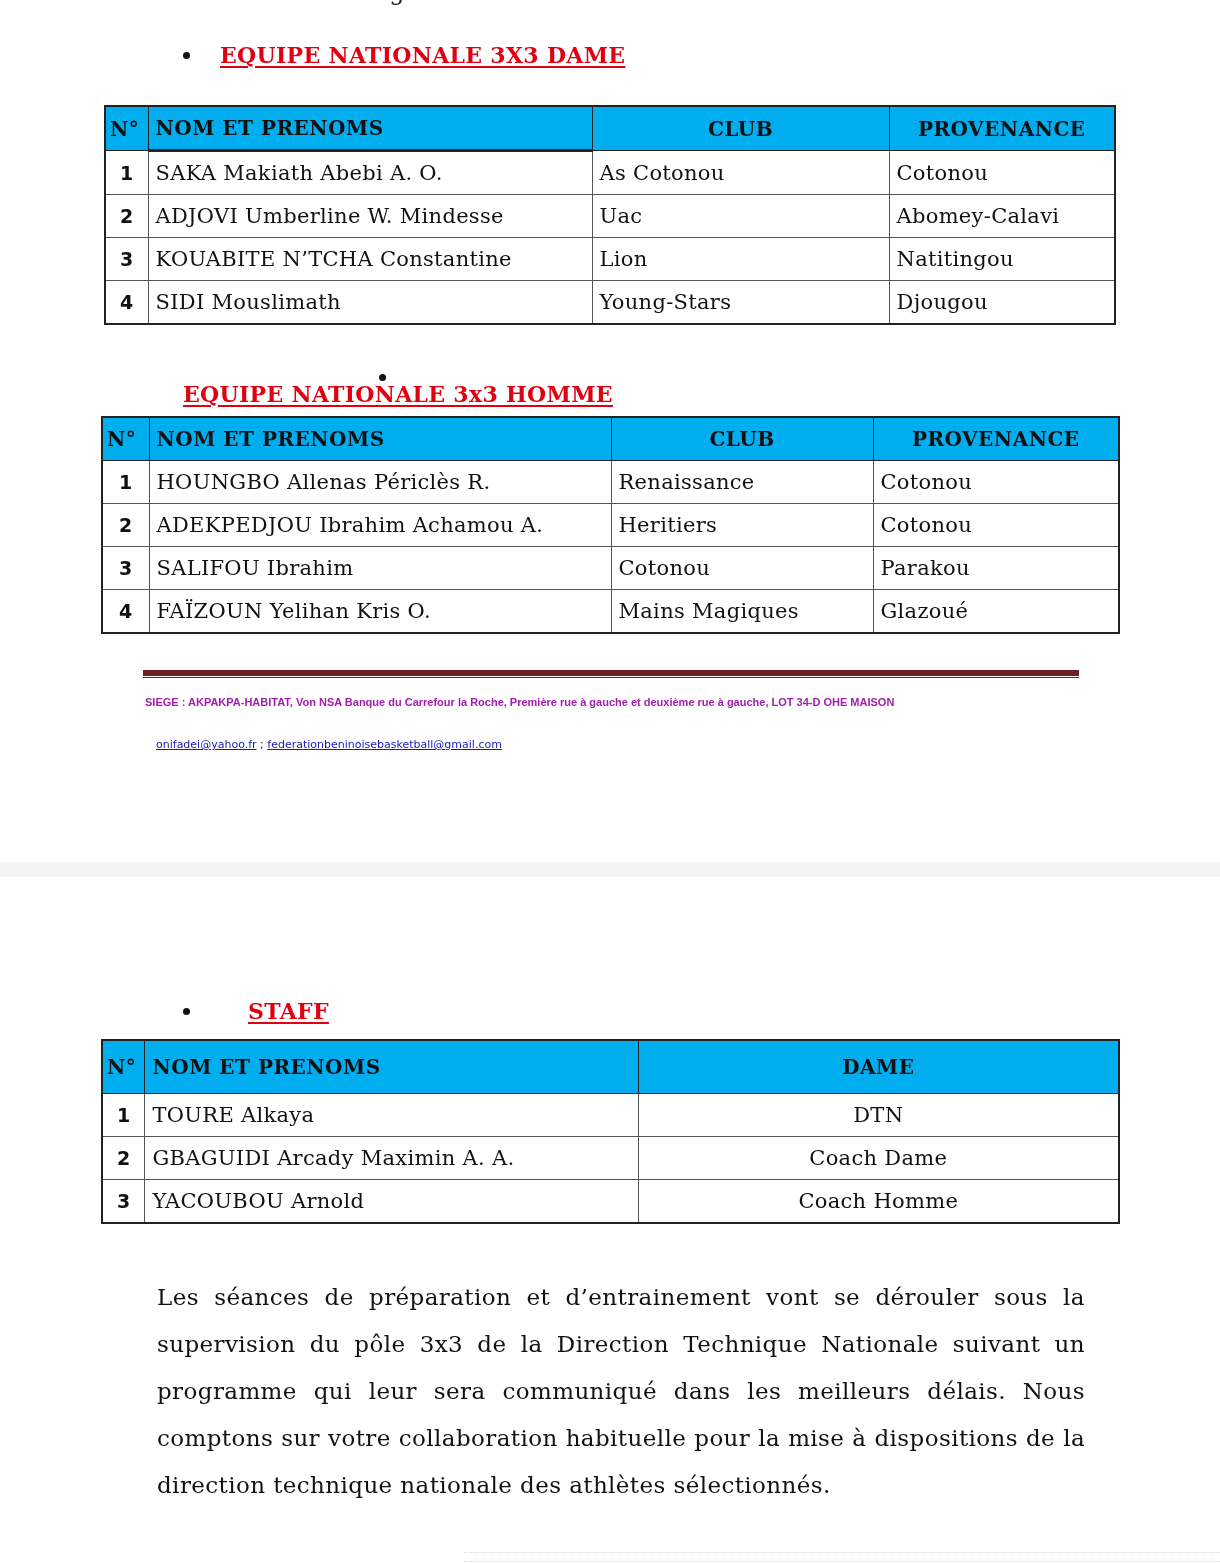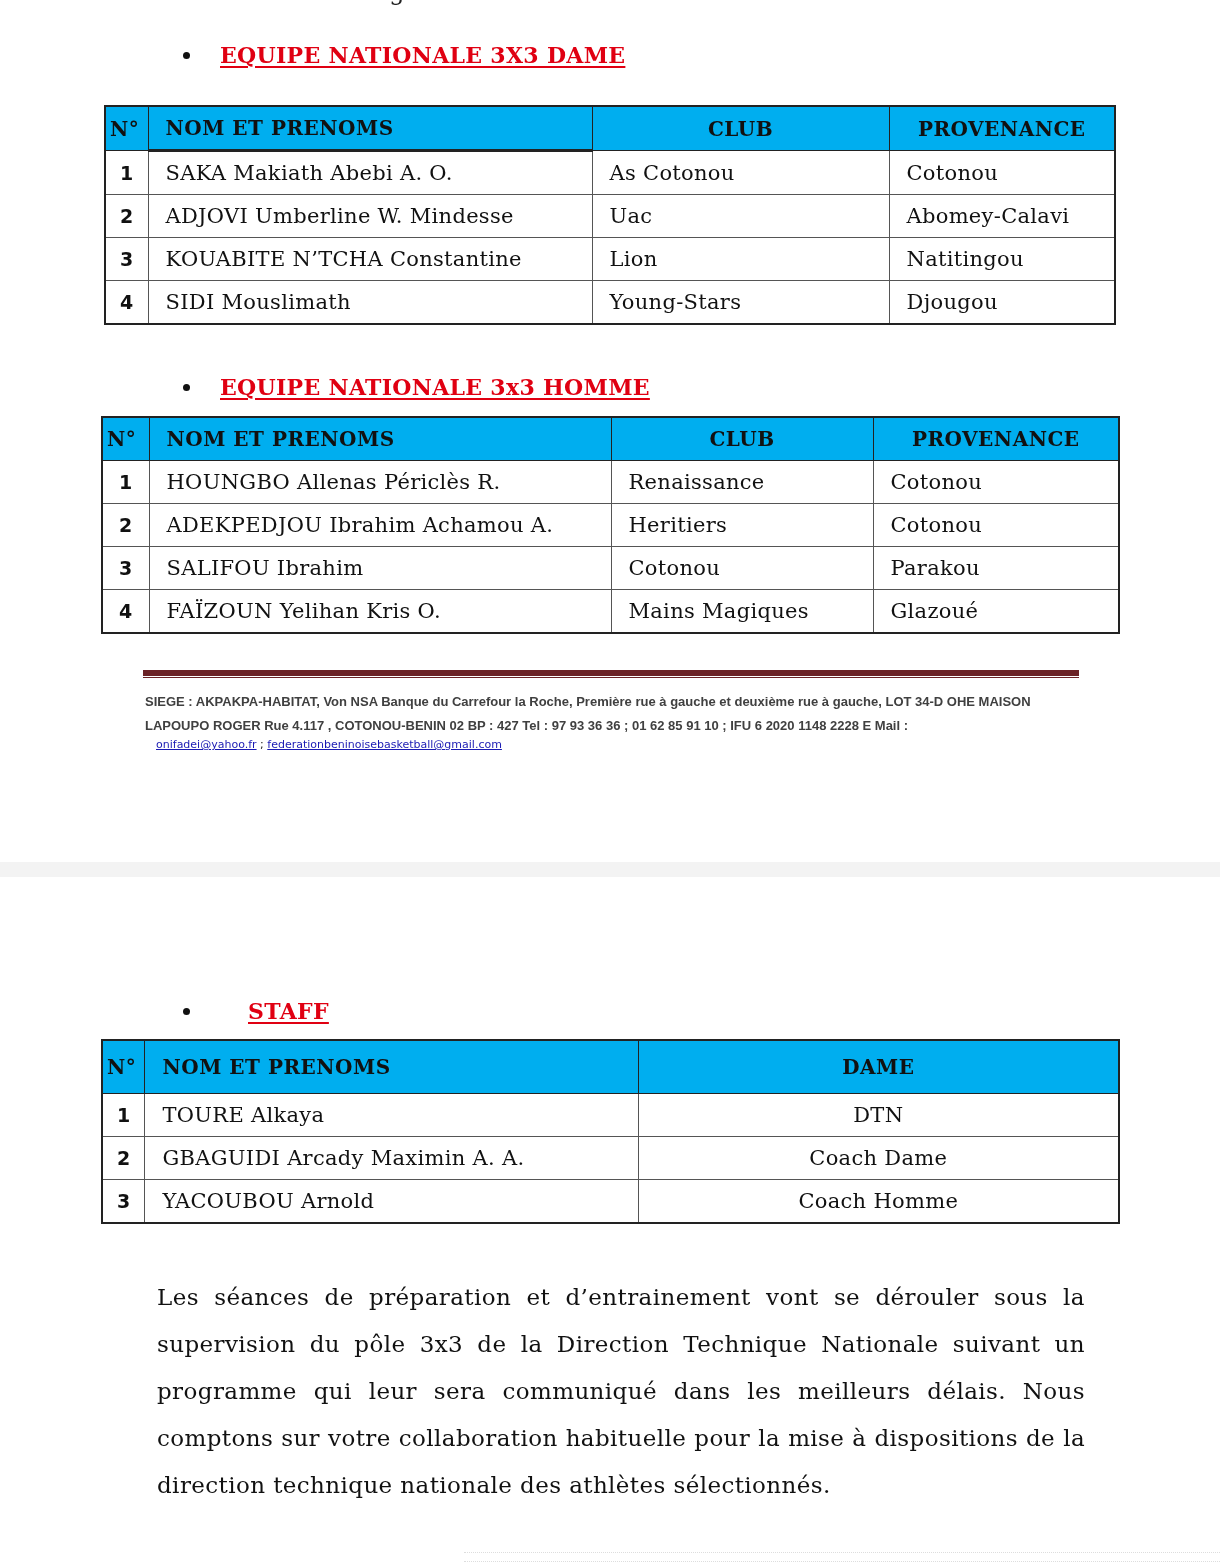--- a/index.html
+++ b/index.html
@@ -12,33 +12,33 @@
 
     .cut-text { position: absolute; left: 145px; top: -22px; font-size: 24px; letter-spacing: 1px; color: #222; }
 
     .section-heading { position: absolute; display: flex; align-items: center; }
     .bullet { width: 7px; height: 7px; border-radius: 50%; background: #111; margin-right: 30px; }
     .heading-text { font-family: "DejaVu Serif", serif; font-weight: bold; color: #e00012;
                     font-size: 22px; text-decoration: underline; text-decoration-thickness: 2px;
                     text-underline-offset: 3px; letter-spacing: 0.3px; }
 
     table.roster { position: absolute; border-collapse: collapse; font-size: 21px; }
-    table.roster td, table.roster th { border: 1px solid #555; padding: 0 17px; height: 42px; }
+    table.roster td, table.roster th { border: 1px solid #555; padding: 0 7px; height: 42px; }
     table.roster { border: 2px solid #222; }
     table.roster th { background: #00aeef; font-weight: bold; font-size: 20px; letter-spacing: 0.5px; color: #111; border-color: #222; }
     table.roster th.left { text-align: left; }
     table.roster th.center { text-align: center; }
     table.roster td.num { text-align: center; font-family: "DejaVu Sans", sans-serif; font-weight: bold; font-size: 19px; padding: 0 4px; }
     table.roster td.center { text-align: center; }
     table.roster td { letter-spacing: 0.3px; }
 
     .footer-rule { position: absolute; left: 143px; top: 670px; width: 936px; height: 6px; background: #6b2226; }
     .footer-rule2 { position: absolute; left: 143px; top: 677px; width: 936px; height: 1px; background: #6b2226; }
     .footer-address { position: absolute; left: 145px; top: 690px; width: 940px;
-                      font-family: "Liberation Sans", sans-serif; font-weight: bold; font-size: 13px; line-height: 24px; color: #404040; }
+                      font-family: "Liberation Sans", sans-serif; font-weight: bold; font-size: 11px; line-height: 24px; color: #a21caf; }
     .footer-emails { position: absolute; left: 156px; top: 738px; font-family: "DejaVu Sans", sans-serif; font-size: 11px; color: #111; }
     .footer-emails a { color: #1a1ab3; text-decoration: underline; }
 
     .body-paragraph { position: absolute; left: 145px; top: 1262px; width: 928px;
                       font-family: "DejaVu Serif", serif; font-size: 23px; line-height: 47px;
                       text-align: justify; letter-spacing: 0.4px; color: #111; }
     .dotted-border { position: absolute; left: 464px; top: 1552px; width: 756px; height: 8px;
                      border-top: 1px dotted #ddd; border-bottom: 1px dotted #ddd; }
   </style>
 </head>
@@ -88,21 +88,21 @@
       </tr>
       <tr>
         <td class="num">4</td>
         <td>SIDI Mouslimath</td>
         <td>Young-Stars</td>
         <td>Djougou</td>
       </tr>
     </tbody>
   </table>
 
-  <div class="section-heading" style="left:183px; top:374px;">
+  <div class="section-heading" style="left:183px; top:374px;flex-direction:column;">
     <span class="bullet"></span>
     <span class="heading-text">EQUIPE NATIONALE 3x3 HOMME</span>
   </div>
 
   <table class="roster" style="left:101px; top:416px; width:1019px;">
     <colgroup>
         <col style="width:47px">
         <col style="width:462px">
         <col style="width:262px">
         <col style="width:246px">
@@ -140,21 +140,20 @@
         <td>Mains Magiques</td>
         <td>Glazoué</td>
       </tr>
     </tbody>
   </table>
 
   <div class="footer-rule"></div>
   <div class="footer-rule2"></div>
   <div class="footer-address">
     <div>SIEGE : AKPAKPA-HABITAT, Von NSA Banque du Carrefour la Roche, Première rue à gauche et deuxième rue à gauche,  LOT 34-D OHE MAISON</div>
-    <div>LAPOUPO ROGER Rue 4.117 , COTONOU-BENIN  02 BP : 427  Tel : 97 93 36 36 ; 01 62 85 91 10 ; IFU  6 2020 1148 2228 E Mail :</div>
   </div>
   <div class="footer-emails">
     <a>onifadei@yahoo.fr</a><span style="white-space:pre;"> ; </span><a>federationbeninoisebasketball@gmail.com</a>
   </div>
 </div>
 
 <div class="page-gap"></div>
 
 <div class="page page2"></div>
 

